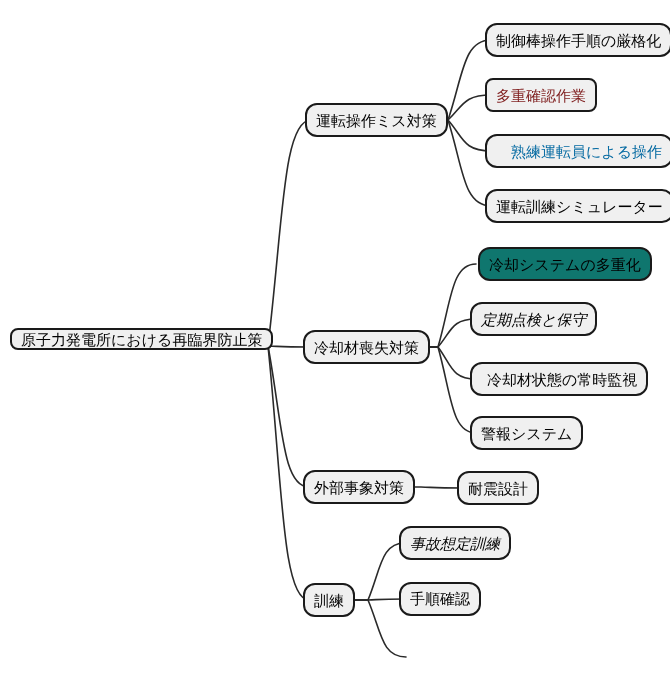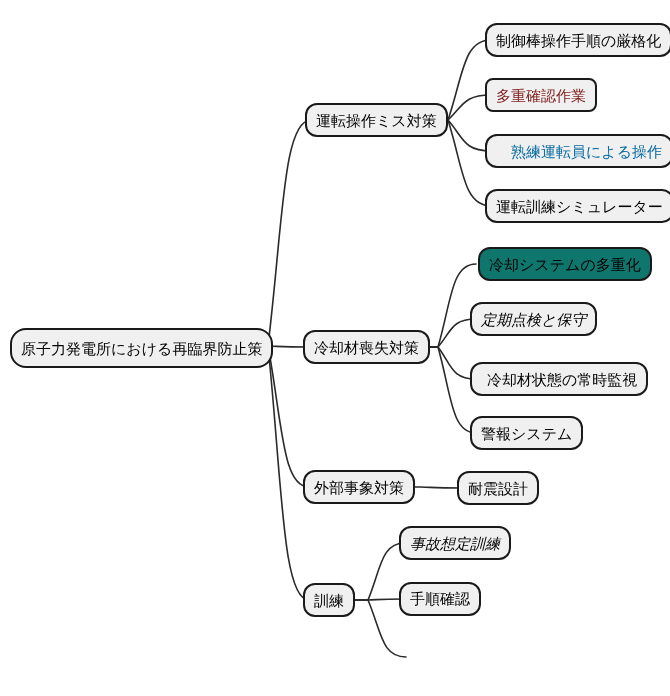--- a/index.html
+++ b/index.html
@@ -25,21 +25,21 @@
     height: 34px;
     padding: 0 9px;
     background: #f0f0f0;
     border: 2px solid #1a1a1a;
     border-radius: 12px;
     font-size: 15px;
     line-height: 1;
     color: #000000;
     white-space: nowrap;
   }
-  .node.root { height: 40px; border-radius: 16px; text-align: center; }
+  .node.root { height: 22px; border-radius: 8px; text-align: center; }
 </style>
 </head>
 <body>
 
 <div class="canvas" style="background: rgb(255, 255, 255);">
   <svg class="links" xmlns="http://www.w3.org/2000/svg" width="670" height="696">
       <path d="M 249 346 L 268 346 C 283.05 221.7, 283.05 120, 311 120" fill="none" stroke="#2a2a2a" stroke-width="1.6" stroke-linecap="round"></path>
       <path d="M 249 346 L 268 346 C 282.35 346.55, 282.35 347, 309 347" fill="none" stroke="#2a2a2a" stroke-width="1.6" stroke-linecap="round"></path>
       <path d="M 249 346 L 268 346 C 282.35 423.55, 282.35 487, 309 487" fill="none" stroke="#2a2a2a" stroke-width="1.6" stroke-linecap="round"></path>
       <path d="M 249 346 L 268 346 C 282.35 485.70000000000005, 282.35 600, 309 600" fill="none" stroke="#2a2a2a" stroke-width="1.6" stroke-linecap="round"></path>

